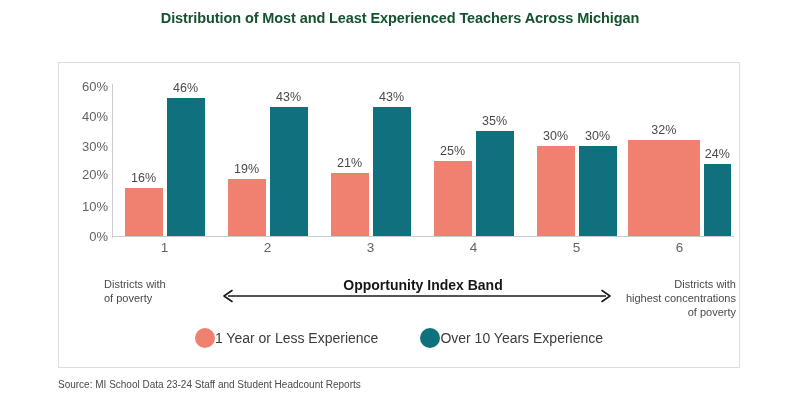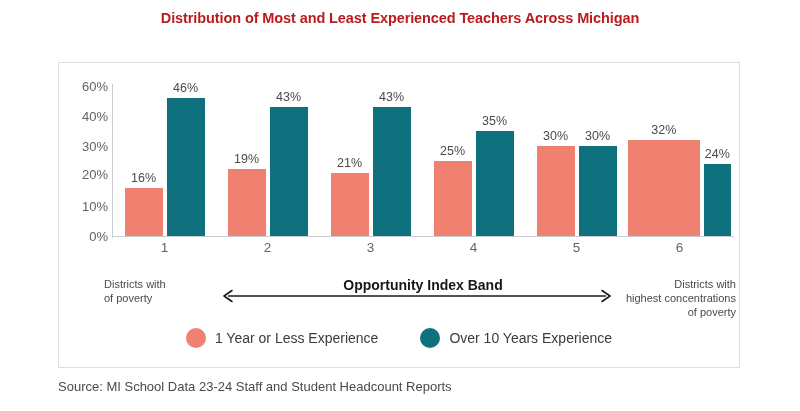--- a/index.html
+++ b/index.html
@@ -19,21 +19,21 @@
   
   #chart-title {
     position: absolute;
     top: 8px;
     left: 0;
     width: 800px;
     text-align: center;
     font-weight: bold;
     font-size: 14.5px;
     line-height: 20px;
-    color: #b91c1c;
+    color: #14532d;
     letter-spacing: -0.1px;
   }
   #chart-title .title-line { display: block; }
 
   
   #chart-frame {
     position: absolute;
     left: 58px;
     top: 62px;
     width: 682px;
@@ -184,39 +184,38 @@
     top: 328px;
     width: 682px;
     display: flex;
     justify-content: center;
     align-items: center;
     gap: 42px;
   }
   .legend-item {
     display: flex;
     align-items: center;
-    gap: 9px;
     font-size: 14px;
     color: #3b3b3b;
   }
   .legend-swatch {
     width: 20px;
     height: 20px;
     border-radius: 50%;
     flex: 0 0 auto;
   }
   .legend-swatch.series-a { background: #F08070; }
   .legend-swatch.series-b { background: #10717E; }
 
   
   #source-note {
     position: absolute;
     left: 58px;
     top: 379px;
-    font-size: 13px;
+    font-size: 10px;
     color: #4a4a4a;
   }
 </style>
 </head>
 <body>
 
 <div id="chart-title">
   <span class="title-line">Distribution of Most and Least Experienced Teachers Across Michigan</span>
 </div>
 
@@ -242,21 +241,21 @@
         <span class="bar-label">16%</span>
       </div>
       <div class="bar series-b" style="height: 138px;">
         <span class="bar-label">46%</span>
       </div>
     </div>
   </div>
 
   <div class="bar-group" style="left:103px;">
     <div class="bar-pair">
-      <div class="bar series-a" style="height: 67px;">
+      <div class="bar series-a" style="height: 57px;">
         <span class="bar-label">19%</span>
       </div>
       <div class="bar series-b" style="height: 129px;">
         <span class="bar-label">43%</span>
       </div>
     </div>
   </div>
 
   <div class="bar-group" style="left:206px;">
     <div class="bar-pair">

